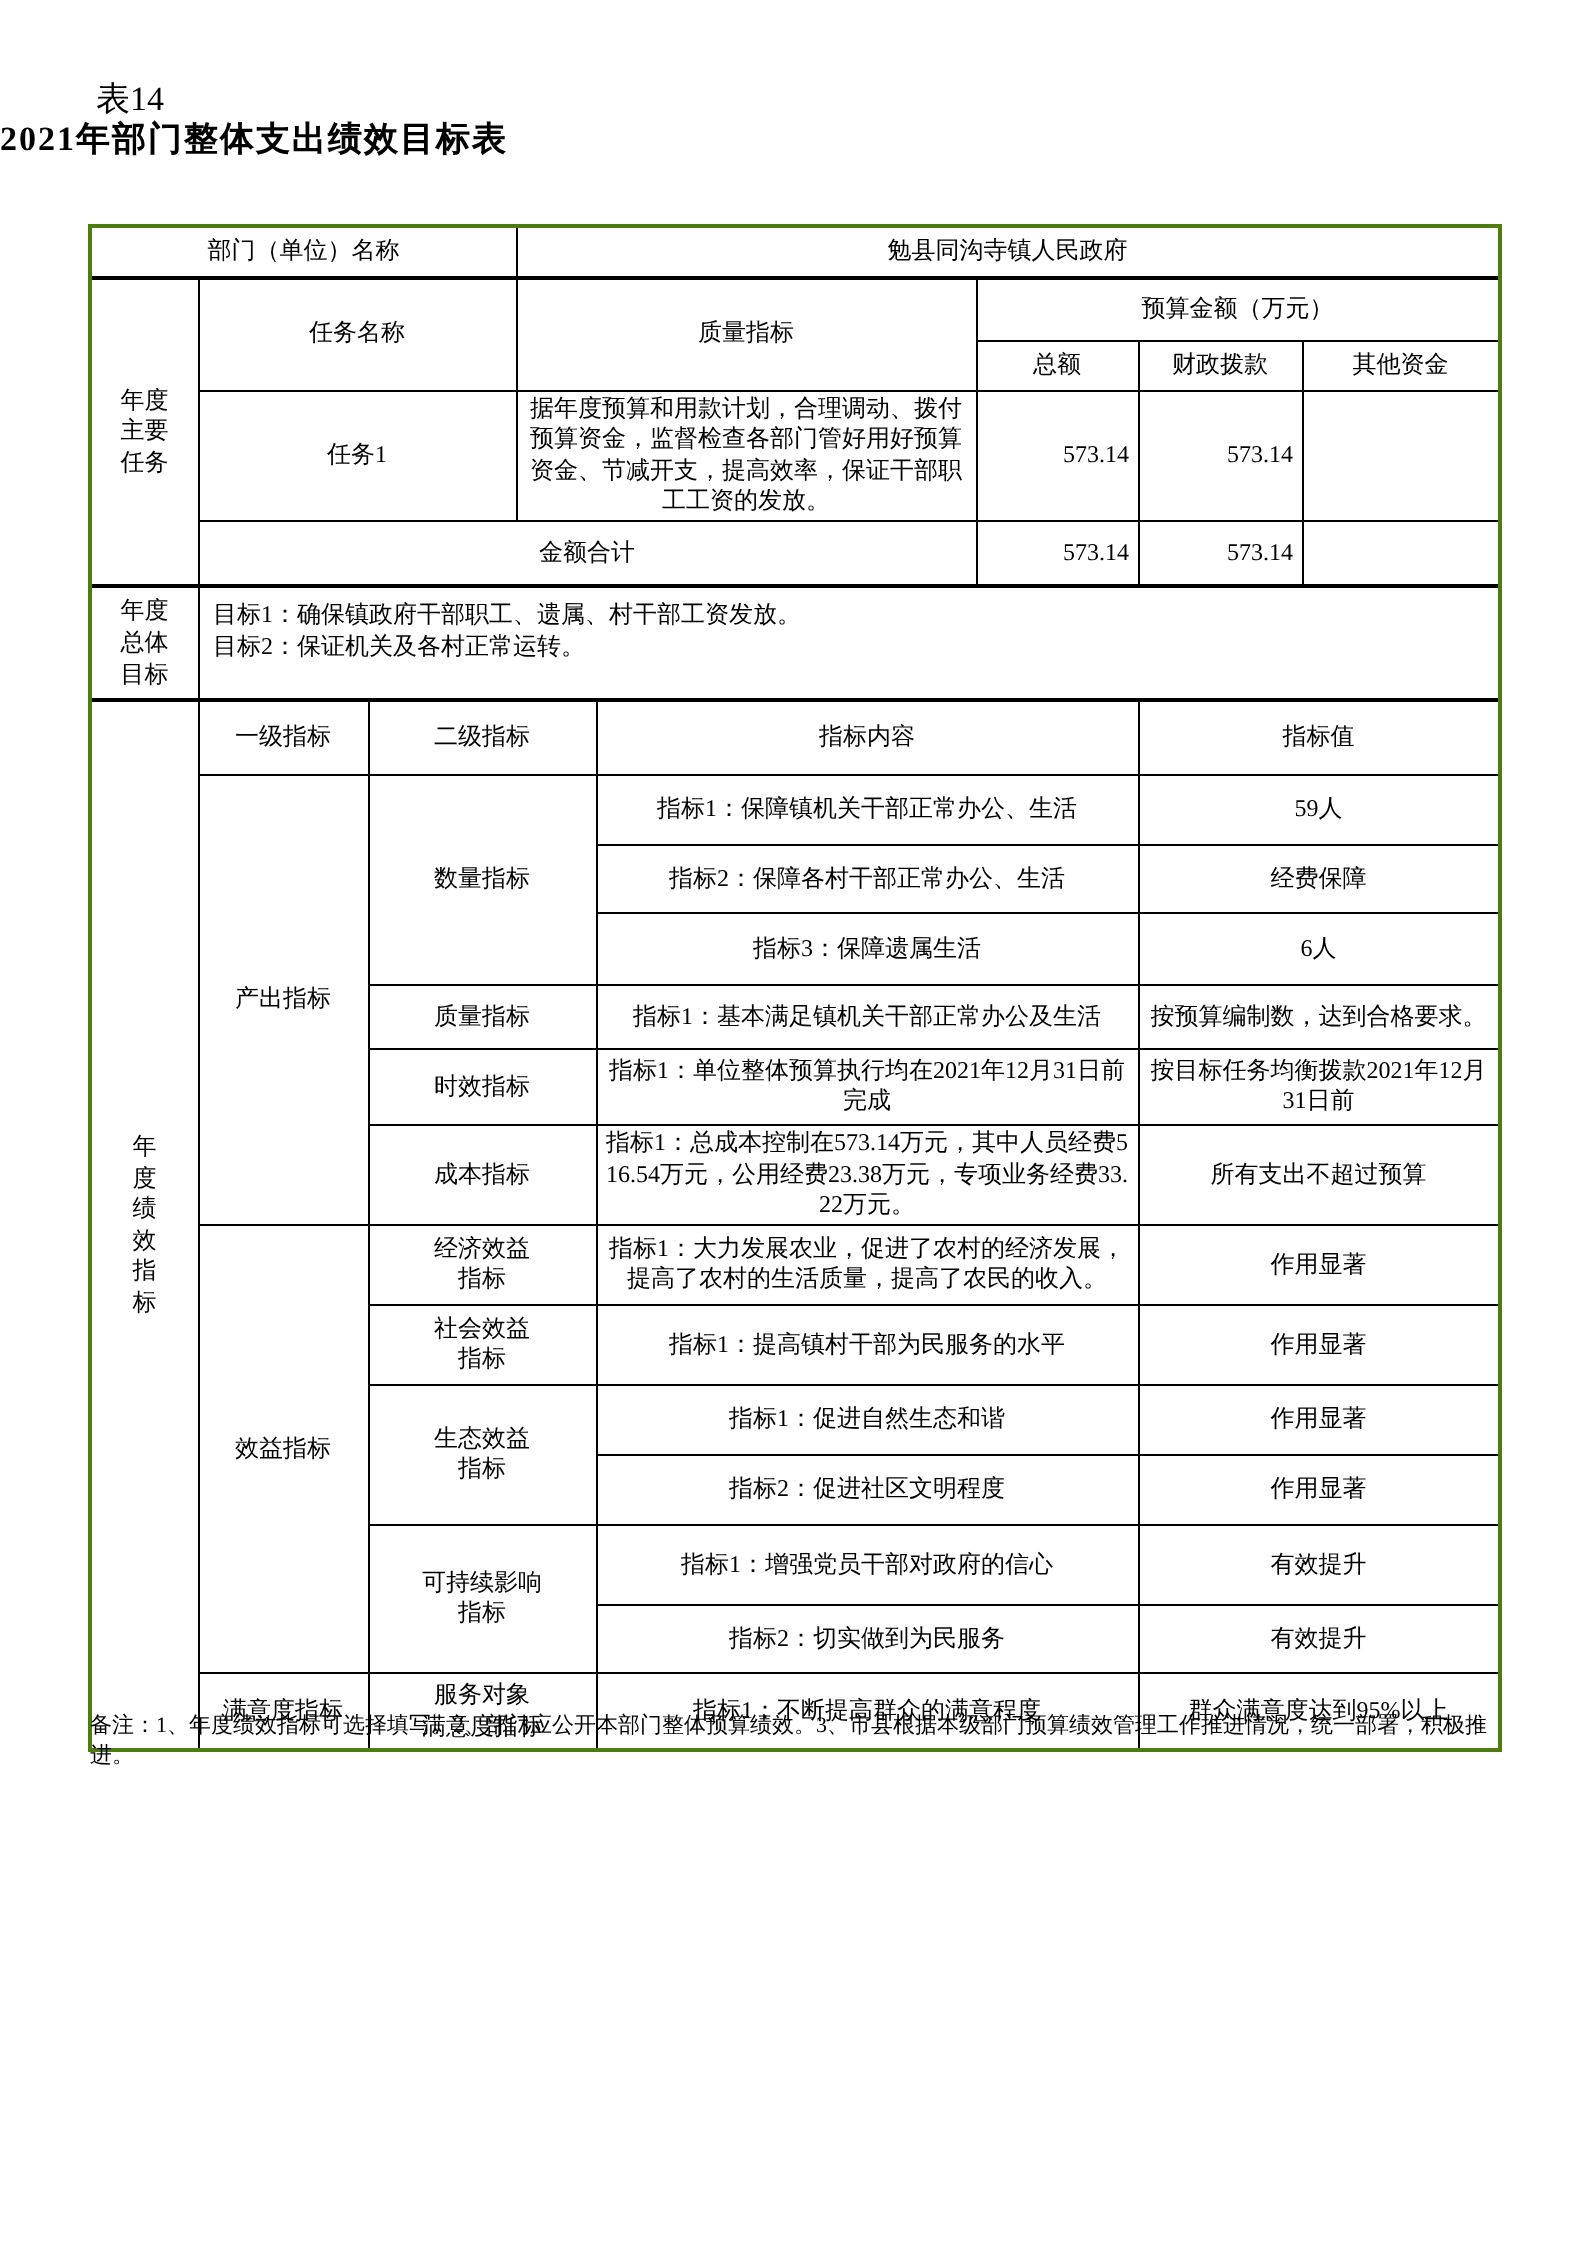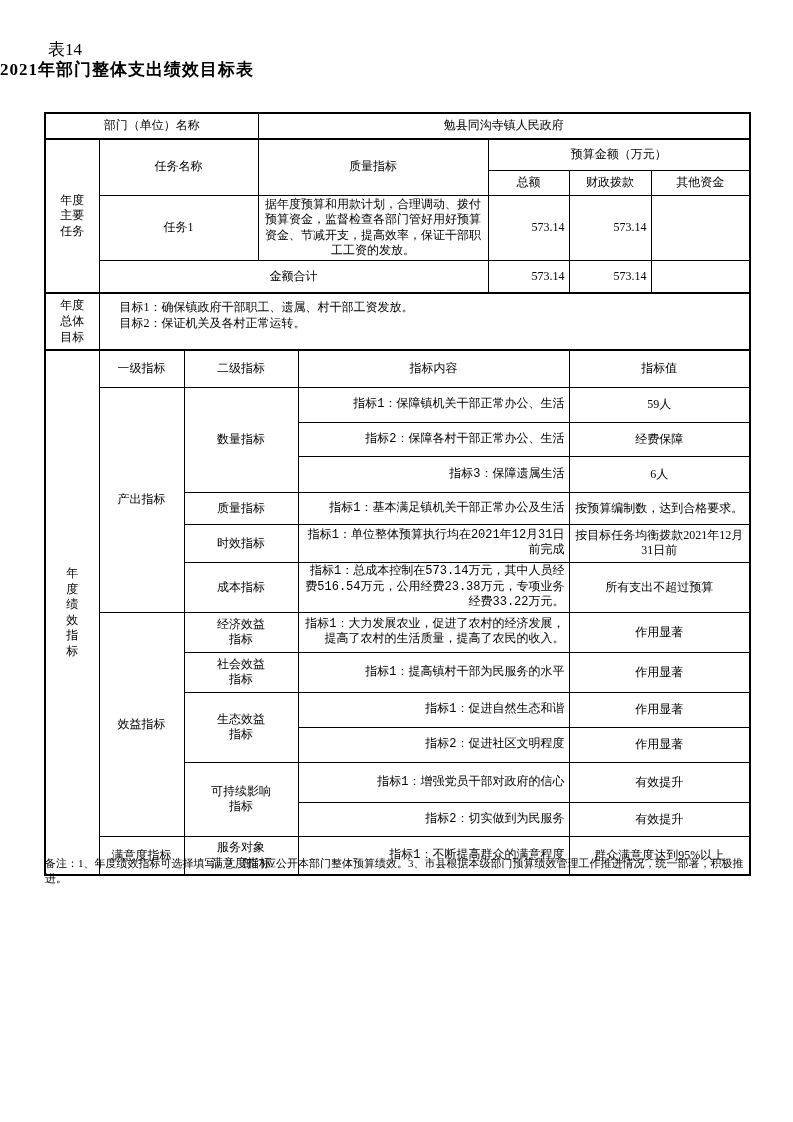--- a/index.html
+++ b/index.html
@@ -16,21 +16,21 @@
     position:absolute;left:48px;top:38px;
     font-size:17px;
   }
   .doc-title{
     position:absolute;left:0;top:58px;width:100%;
     text-align:left;font-size:17px;font-weight:bold;
     letter-spacing:1px;
   }
   .big-table{
     position:absolute;left:44px;top:112px;width:707px;
-    border:2px solid #000000;
+    border:2px solid #4d7c0f;
     box-sizing:border-box;
     background:#fff;
   }
   .sec + .sec{border-top:2px solid #000;}
   table{
     border-collapse:collapse;
     border-style:hidden;
     table-layout:fixed;
     width:703px;
     font-size:12px;
@@ -38,24 +38,24 @@
   td{
     border:1px solid #000;
     padding:1px 4px;
     text-align:center;
     vertical-align:middle;
     line-height:1.3;
     overflow:hidden;
     word-break:break-all;
   }
   td.vlabel{white-space:pre-line;padding:1px 2px;}
-  td.left{text-align:right;font-family:Liberation Mono, monospace;}
+  td.left{text-align:center;}
   td.num{text-align:right;padding-right:4px;margin-top:41px;}
   td.pre{white-space:pre-line;}
-  td.goalcell{text-align:left;vertical-align:top;padding:6px 20px;}
+  td.goalcell{text-align:left;vertical-align:top;padding:6px 7px;}
   .note{
     position:absolute;left:45px;top:856px;width:710px;
     font-size:11px;line-height:1.4;
   }
 </style>
 </head>
 <body>
 
 <div class="page">
 

